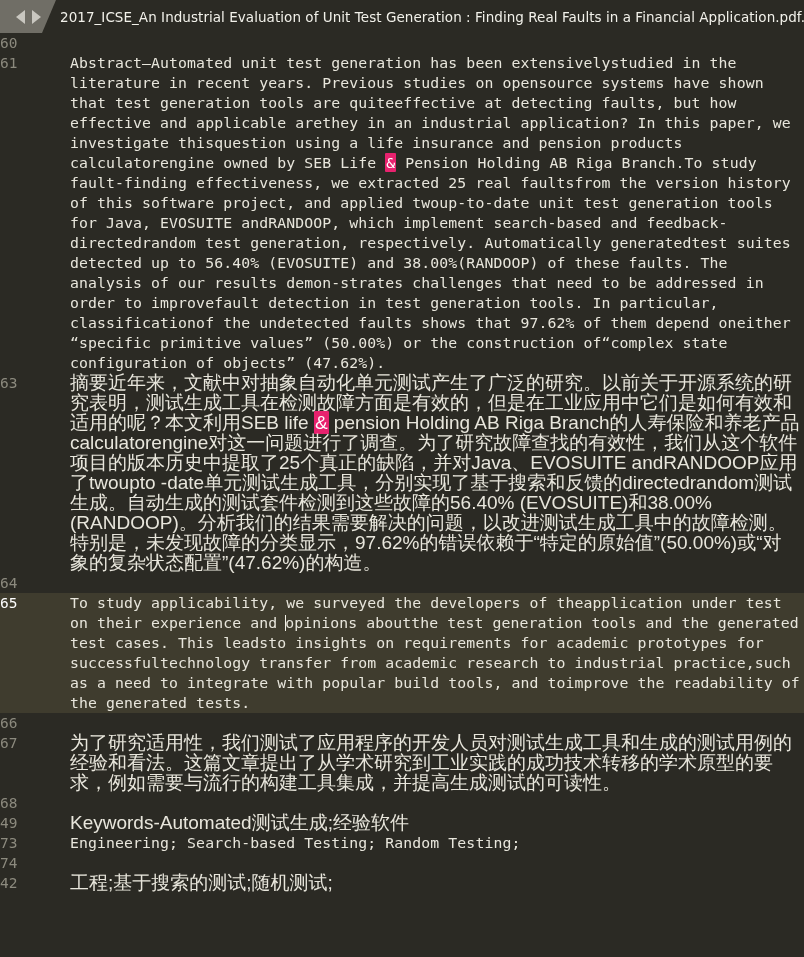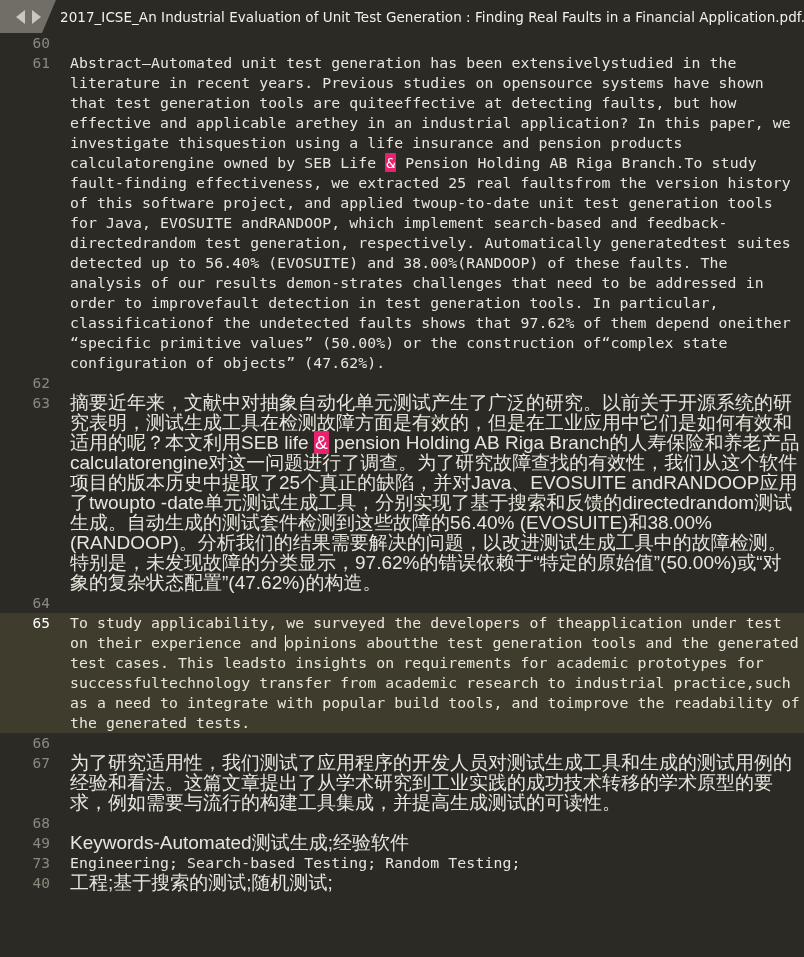--- a/index.html
+++ b/index.html
@@ -89,21 +89,21 @@
     display: flex;
     align-items: flex-start;
     min-height: 20px;
   }
   .line-row.active {
     background: #3f3c2e;
   }
   .gutter {
     flex: 0 0 auto;
     width: 58px;
-    text-align: right;
+    text-align: left;
     padding-right: 8px;
     box-sizing: border-box;
     color: #8c8a7e;
     font-family: "DejaVu Sans Mono", monospace;
     font-size: 14.5px;
     line-height: 20px;
     user-select: none;
   }
   .line-row.active .gutter { color: #ffffff; }
   .content {
@@ -158,24 +158,20 @@
   <div class="lines" id="lines">
       <div class="line-row">
         <div class="gutter">60</div>
         <div class="content blank">&nbsp;</div>
       </div>
       <div class="line-row">
         <div class="gutter">61</div>
         <div class="content"><span>Abstract—Automated unit test generation has been extensivelystudied in the literature in recent years. Previous studies on opensource systems have shown that test generation tools are quiteeffective at detecting faults, but how effective and applicable arethey in an industrial application? In this paper, we investigate thisquestion using a life insurance and pension products calculatorengine owned by SEB Life </span><span class="hl-amp">&amp;</span><span> Pension Holding AB Riga Branch.To study fault-finding effectiveness, we extracted 25 real faultsfrom the version history of this software project, and applied twoup-to-date unit test generation tools for Java, EVOSUITE andRANDOOP, which implement search-based and feedback-directedrandom test generation, respectively. Automatically generatedtest suites detected up to 56.40% (EVOSUITE) and 38.00%(RANDOOP) of these faults. The analysis of our results demon-strates challenges that need to be addressed in order to improvefault detection in test generation tools. In particular, classificationof the undetected faults shows that 97.62% of them depend oneither “specific primitive values” (50.00%) or the construction of“complex state configuration of objects” (47.62%).</span></div>
       </div>
       <div class="line-row">
-        <div class="gutter">62</div>
-        <div class="content blank">&nbsp;</div>
-      </div>
-      <div class="line-row">
         <div class="gutter">63</div>
         <div class="content cjk"><span>摘要近年来，文献中对抽象自动化单元测试产生了广泛的研究。以前关于开源系统的研究表明，测试生成工具在检测故障方面是有效的，但是在工业应用中它们是如何有效和适用的呢？本文利用SEB life </span><span class="hl-amp">&amp;</span><span> pension Holding AB Riga Branch的人寿保险和养老产品calculatorengine对这一问题进行了调查。为了研究故障查找的有效性，我们从这个软件项目的版本历史中提取了25个真正的缺陷，并对Java、EVOSUITE andRANDOOP应用了twoupto -date单元测试生成工具，分别实现了基于搜索和反馈的directedrandom测试生成。自动生成的测试套件检测到这些故障的56.40% (EVOSUITE)和38.00%(RANDOOP)。分析我们的结果需要解决的问题，以改进测试生成工具中的故障检测。特别是，未发现故障的分类显示，97.62%的错误依赖于“特定的原始值”(50.00%)或“对象的复杂状态配置”(47.62%)的构造。</span></div>
       </div>
       <div class="line-row">
         <div class="gutter">64</div>
         <div class="content blank">&nbsp;</div>
       </div>
       <div class="line-row active">
         <div class="gutter">65</div>
         <div class="content"><span>To study applicability, we surveyed the developers of theapplication under test on their experience and </span><span class="caret"></span><span>opinions aboutthe test generation tools and the generated test cases. This leadsto insights on requirements for academic prototypes for successfultechnology transfer from academic research to industrial practice,such as a need to integrate with popular build tools, and toimprove the readability of the generated tests.</span></div>
@@ -194,17 +190,21 @@
       </div>
       <div class="line-row">
         <div class="gutter">49</div>
         <div class="content cjk">Keywords-Automated测试生成;经验软件</div>
       </div>
       <div class="line-row">
         <div class="gutter">73</div>
         <div class="content">Engineering; Search-based Testing; Random Testing;</div>
       </div>
       <div class="line-row">
-        <div class="gutter">40</div>
+        <div class="gutter">74</div>
+        <div class="content blank">&nbsp;</div>
+      </div>
+      <div class="line-row">
+        <div class="gutter">42</div>
         <div class="content cjk">工程;基于搜索的测试;随机测试;</div>
       </div>
     </div>
 </div>
 
 </body></html>

